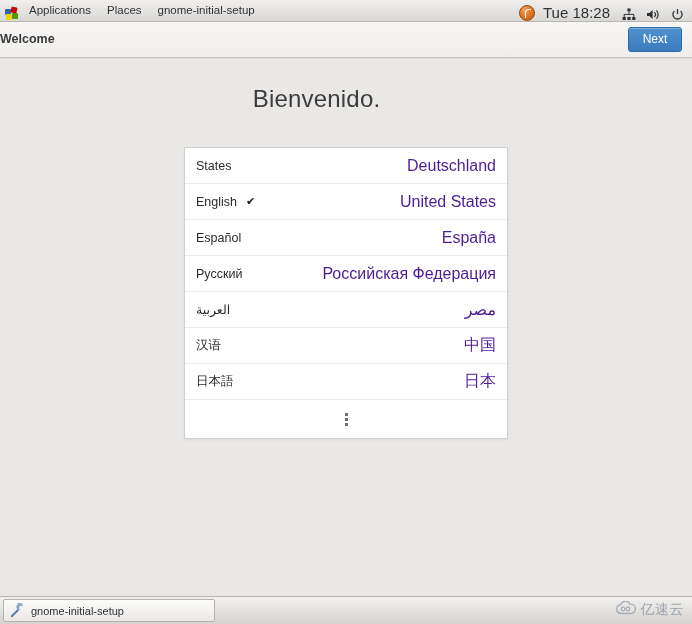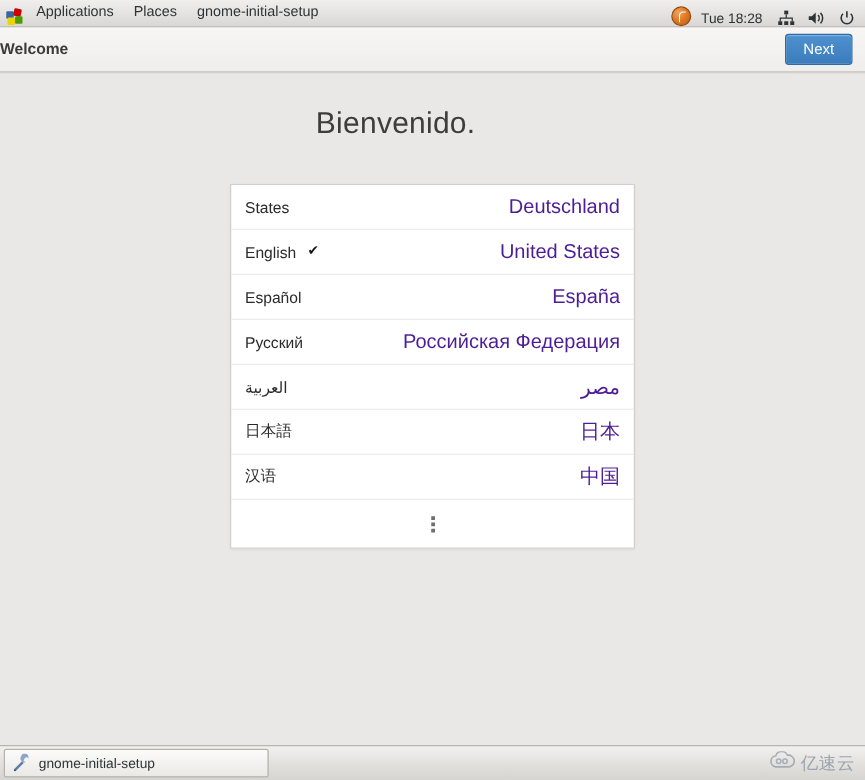--- a/index.html
+++ b/index.html
@@ -68,21 +68,21 @@
     content: "";
     position: absolute;
     left: 5px; top: 3px;
     width: 5px; height: 8px;
     border: 1.6px solid #fff;
     border-right: none;
     border-bottom: none;
     border-radius: 4px 0 0 0;
   }
   #clock {
-    font-size: 11px;
+    font-size: 15px;
     color: #2e3436;
     white-space: nowrap;
     margin-right: 12px;
     cursor: default;
   }
   .tray-icon {
     margin-right: 10px;
     flex: 0 0 auto;
     line-height: 0;
   }
@@ -329,28 +329,28 @@
         <span class="lang-name">Русский</span>
         <span class="lang-spacer"></span>
         <span class="lang-country">Российская Федерация</span>
       </div>
       <div class="lang-row rtl">
         <span class="lang-name">العربية</span>
         <span class="lang-spacer"></span>
         <span class="lang-country">مصر</span>
       </div>
       <div class="lang-row">
+        <span class="lang-name">汉语</span>
+        <span class="lang-spacer"></span>
+        <span class="lang-country">中国</span>
+      </div>
+      <div class="lang-row">
         <span class="lang-name">日本語</span>
         <span class="lang-spacer"></span>
         <span class="lang-country">日本</span>
-      </div>
-      <div class="lang-row">
-        <span class="lang-name">汉语</span>
-        <span class="lang-spacer"></span>
-        <span class="lang-country">中国</span>
       </div>
       <div id="more-row">
       <div id="more-dots">
         <span></span>
           <span></span>
           <span></span>
       </div>
     </div>
   </div>
 </div>

